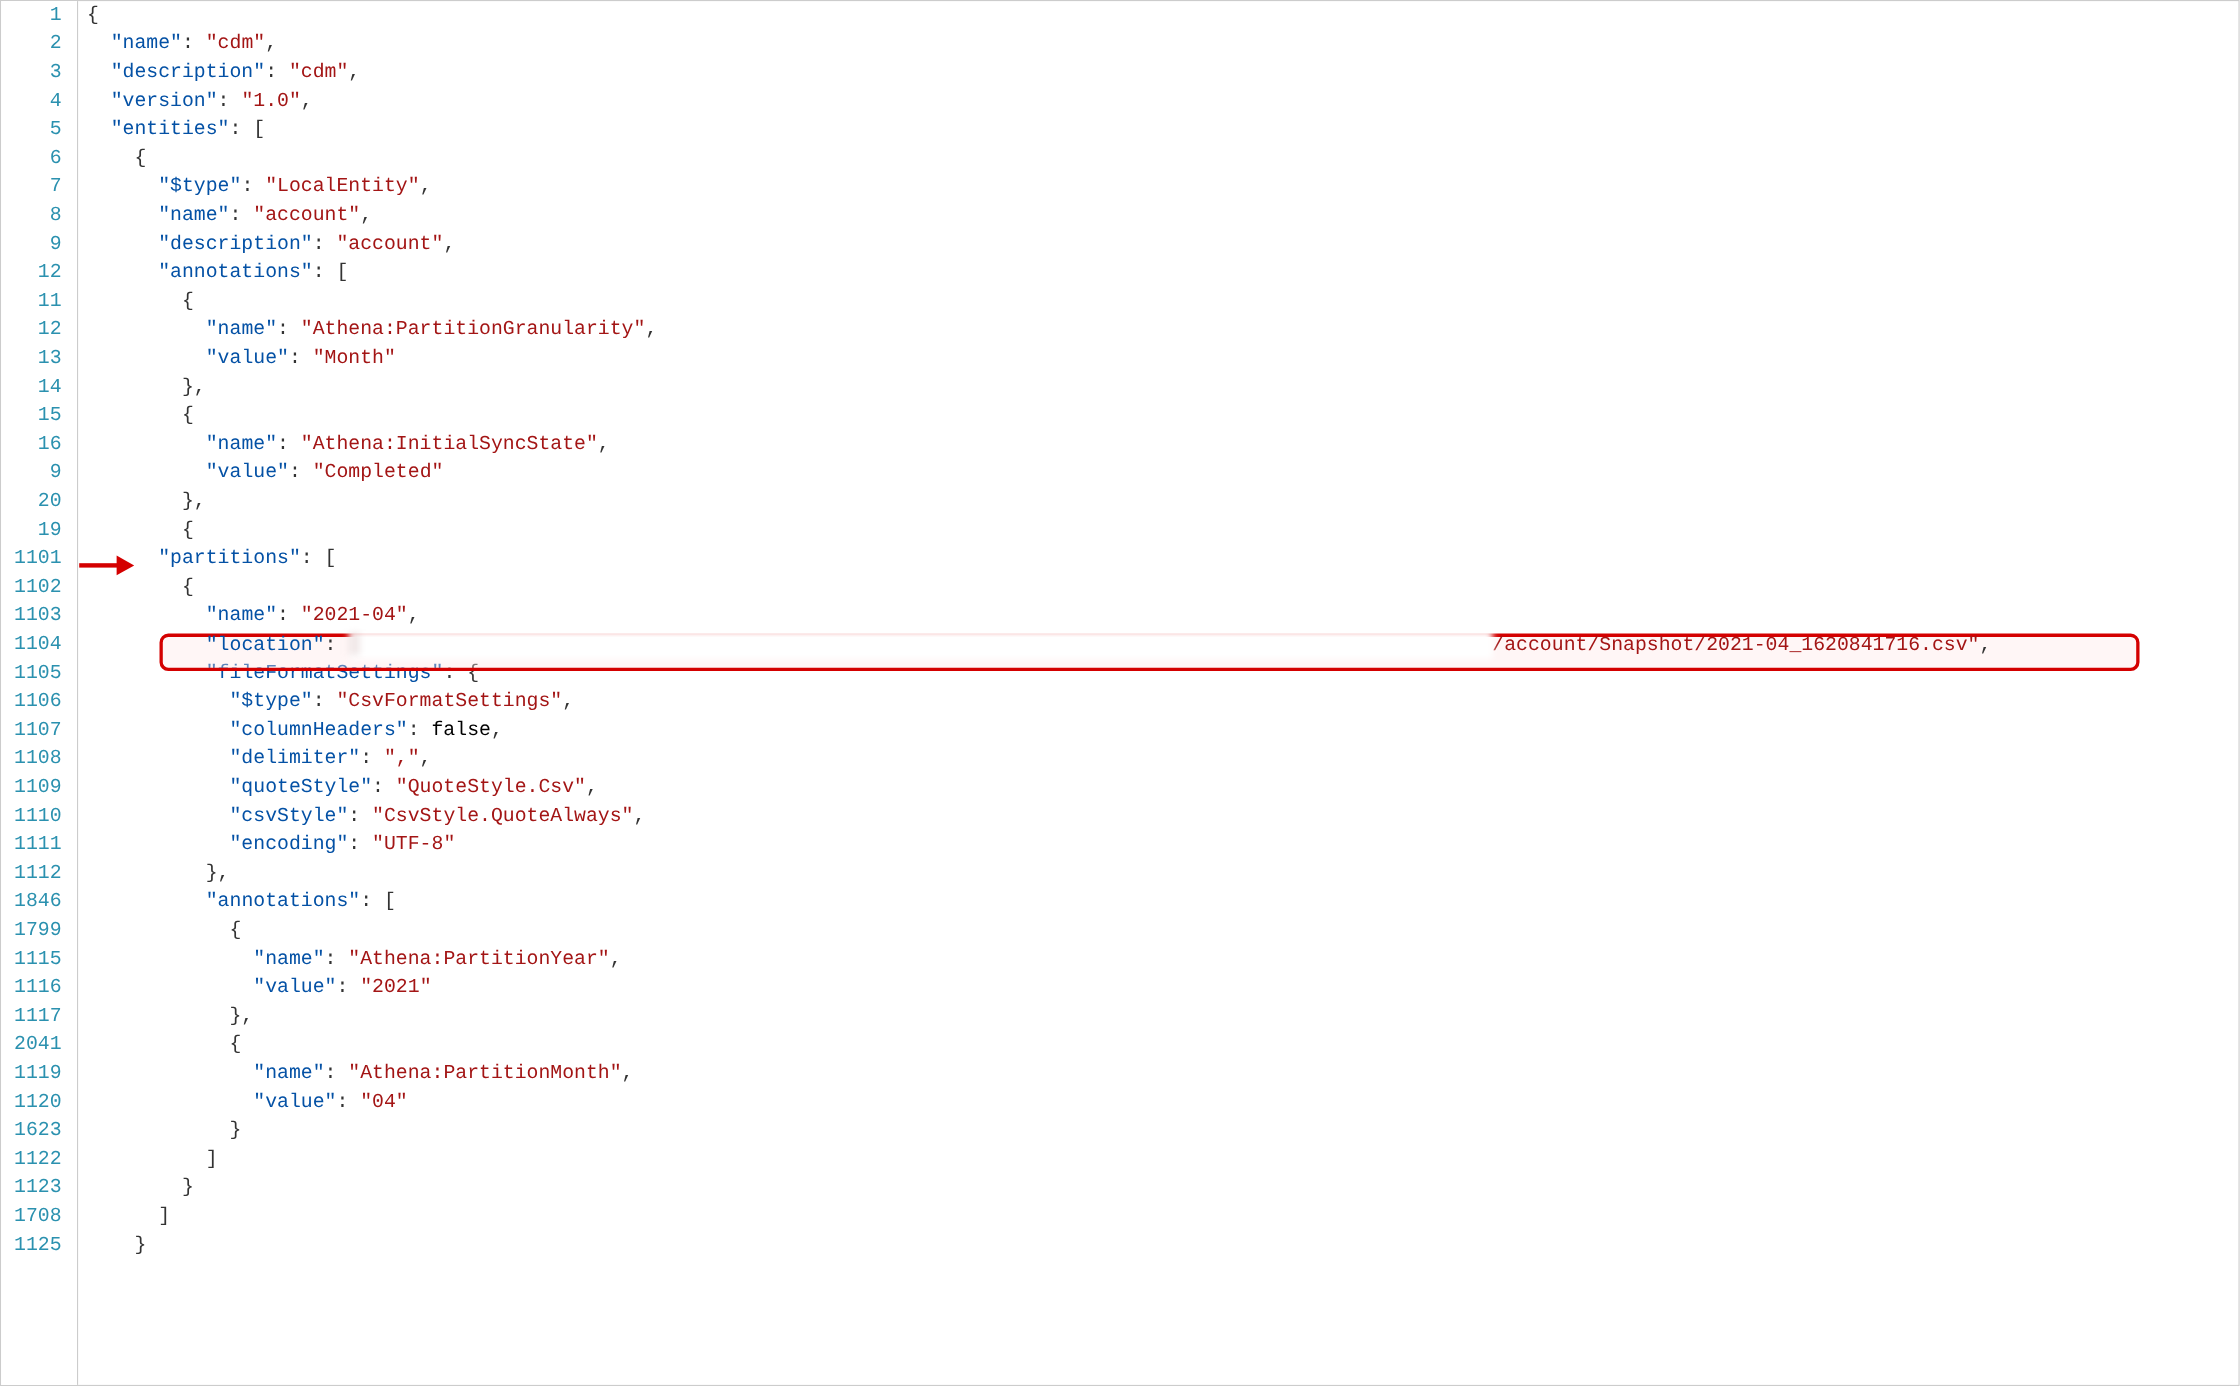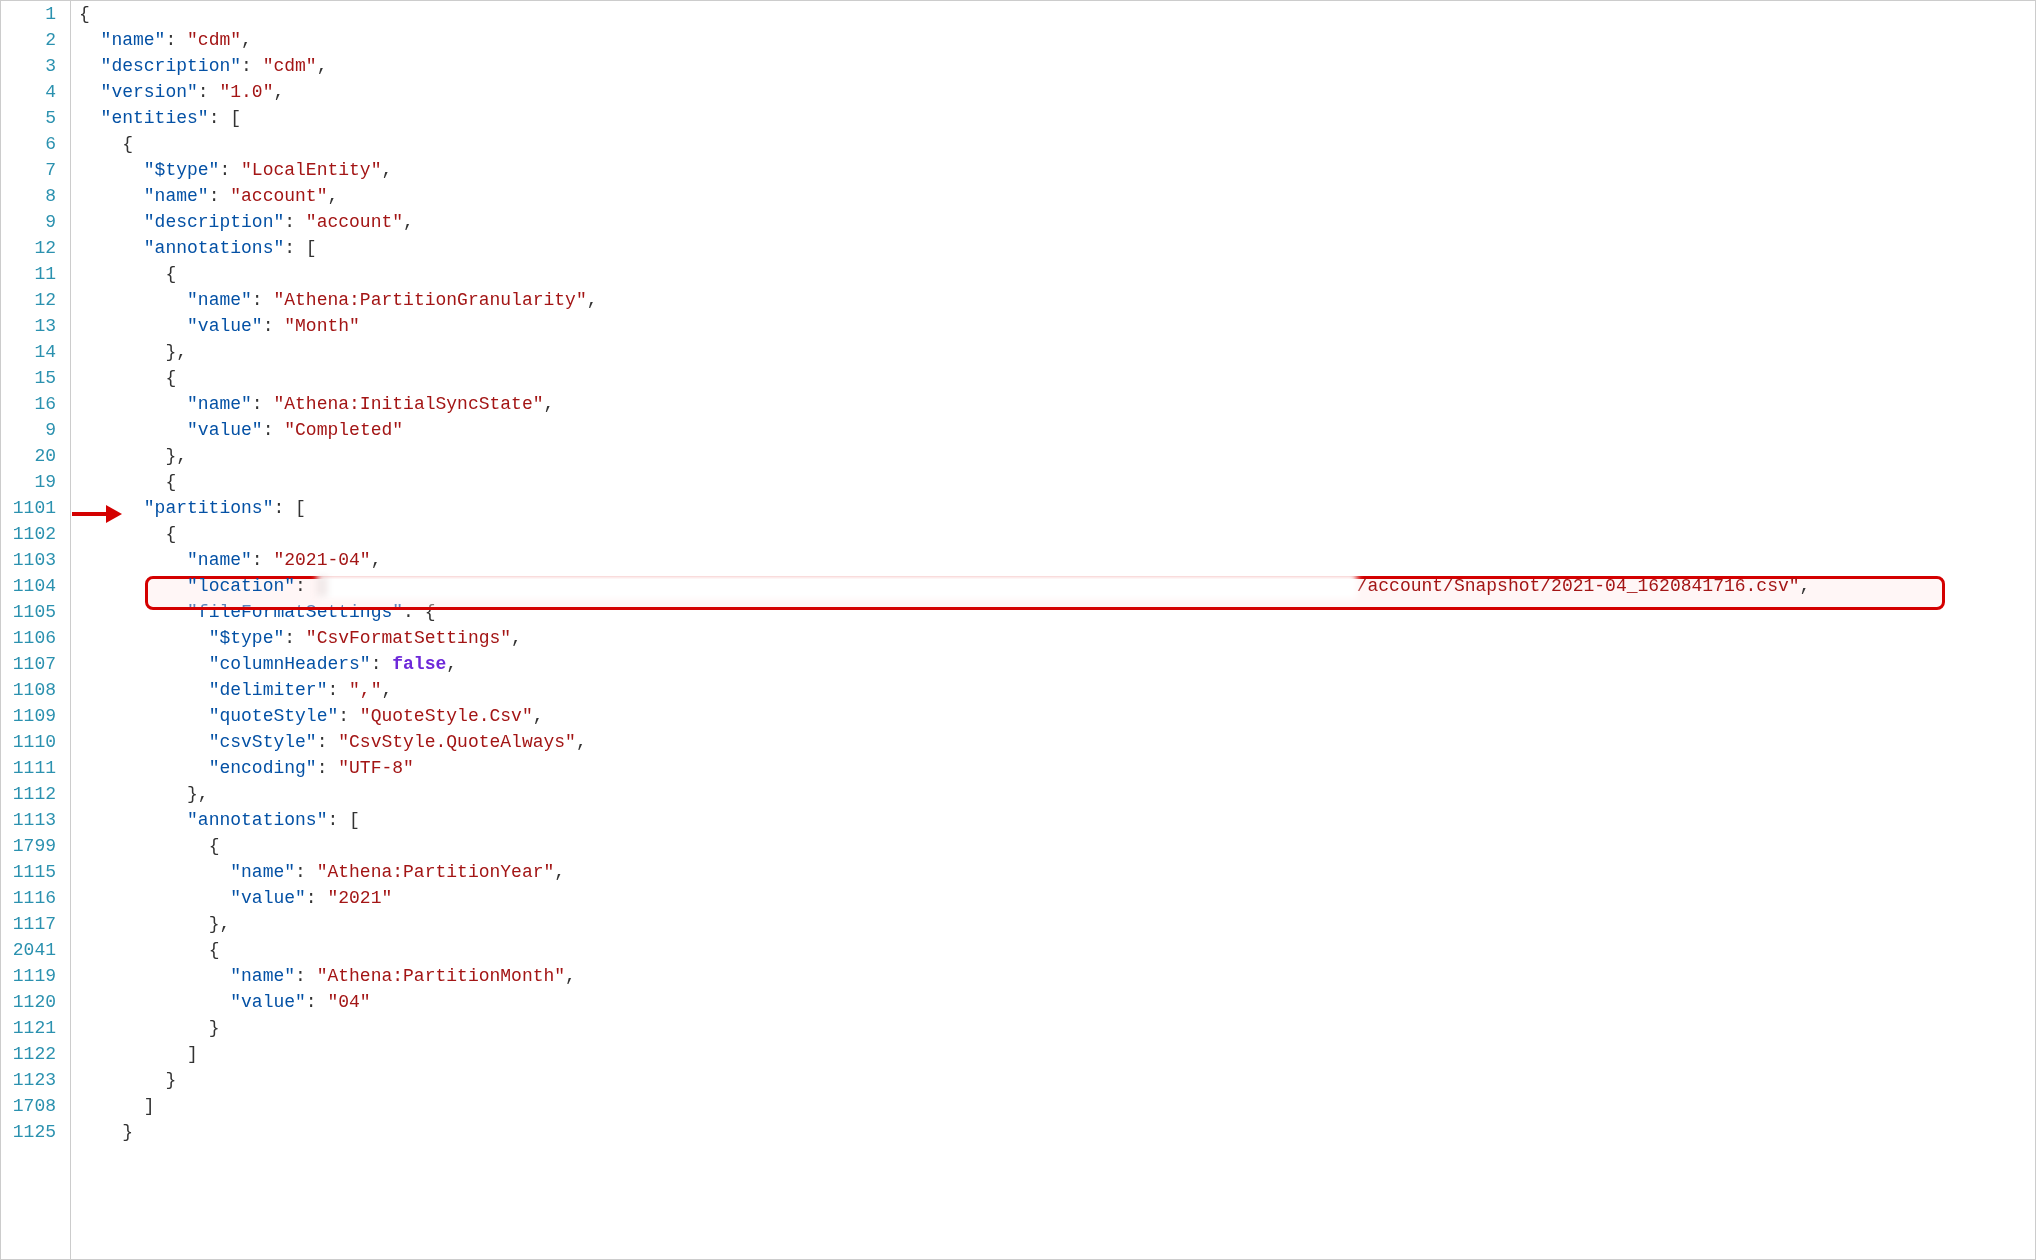--- a/index.html
+++ b/index.html
@@ -41,21 +41,21 @@
   height: 26px;
   line-height: 26px;
   white-space: pre;
   position: relative;
 }
 .tok-brace { color: #333; }
 .tok-key { color: #0451a5; }
 .tok-str { color: #a31515; }
 .tok-colon { color: #333; }
 .tok-punc { color: #333; }
-.tok-bool { color: #6d28d9; font-weight: bold; }
+.tok-bool { color: #000000; }
 
 .arrow {
   position: absolute;
   left: 1px;
   top: 506px;
   width: 52px;
   height: 14px;
   z-index: 5;
 }
 .arrow::before {
@@ -129,29 +129,29 @@
       <div>1103</div>
       <div>1104</div>
       <div>1105</div>
       <div>1106</div>
       <div>1107</div>
       <div>1108</div>
       <div>1109</div>
       <div>1110</div>
       <div>1111</div>
       <div>1112</div>
-      <div>1113</div>
+      <div>1846</div>
       <div>1799</div>
       <div>1115</div>
       <div>1116</div>
       <div>1117</div>
       <div>2041</div>
       <div>1119</div>
       <div>1120</div>
-      <div>1121</div>
+      <div>1623</div>
       <div>1122</div>
       <div>1123</div>
       <div>1708</div>
       <div>1125</div>
     </div>
   <div class="code" id="code">
 
     <div class="arrow"></div>
     <div class="highlight-box"></div>
 

